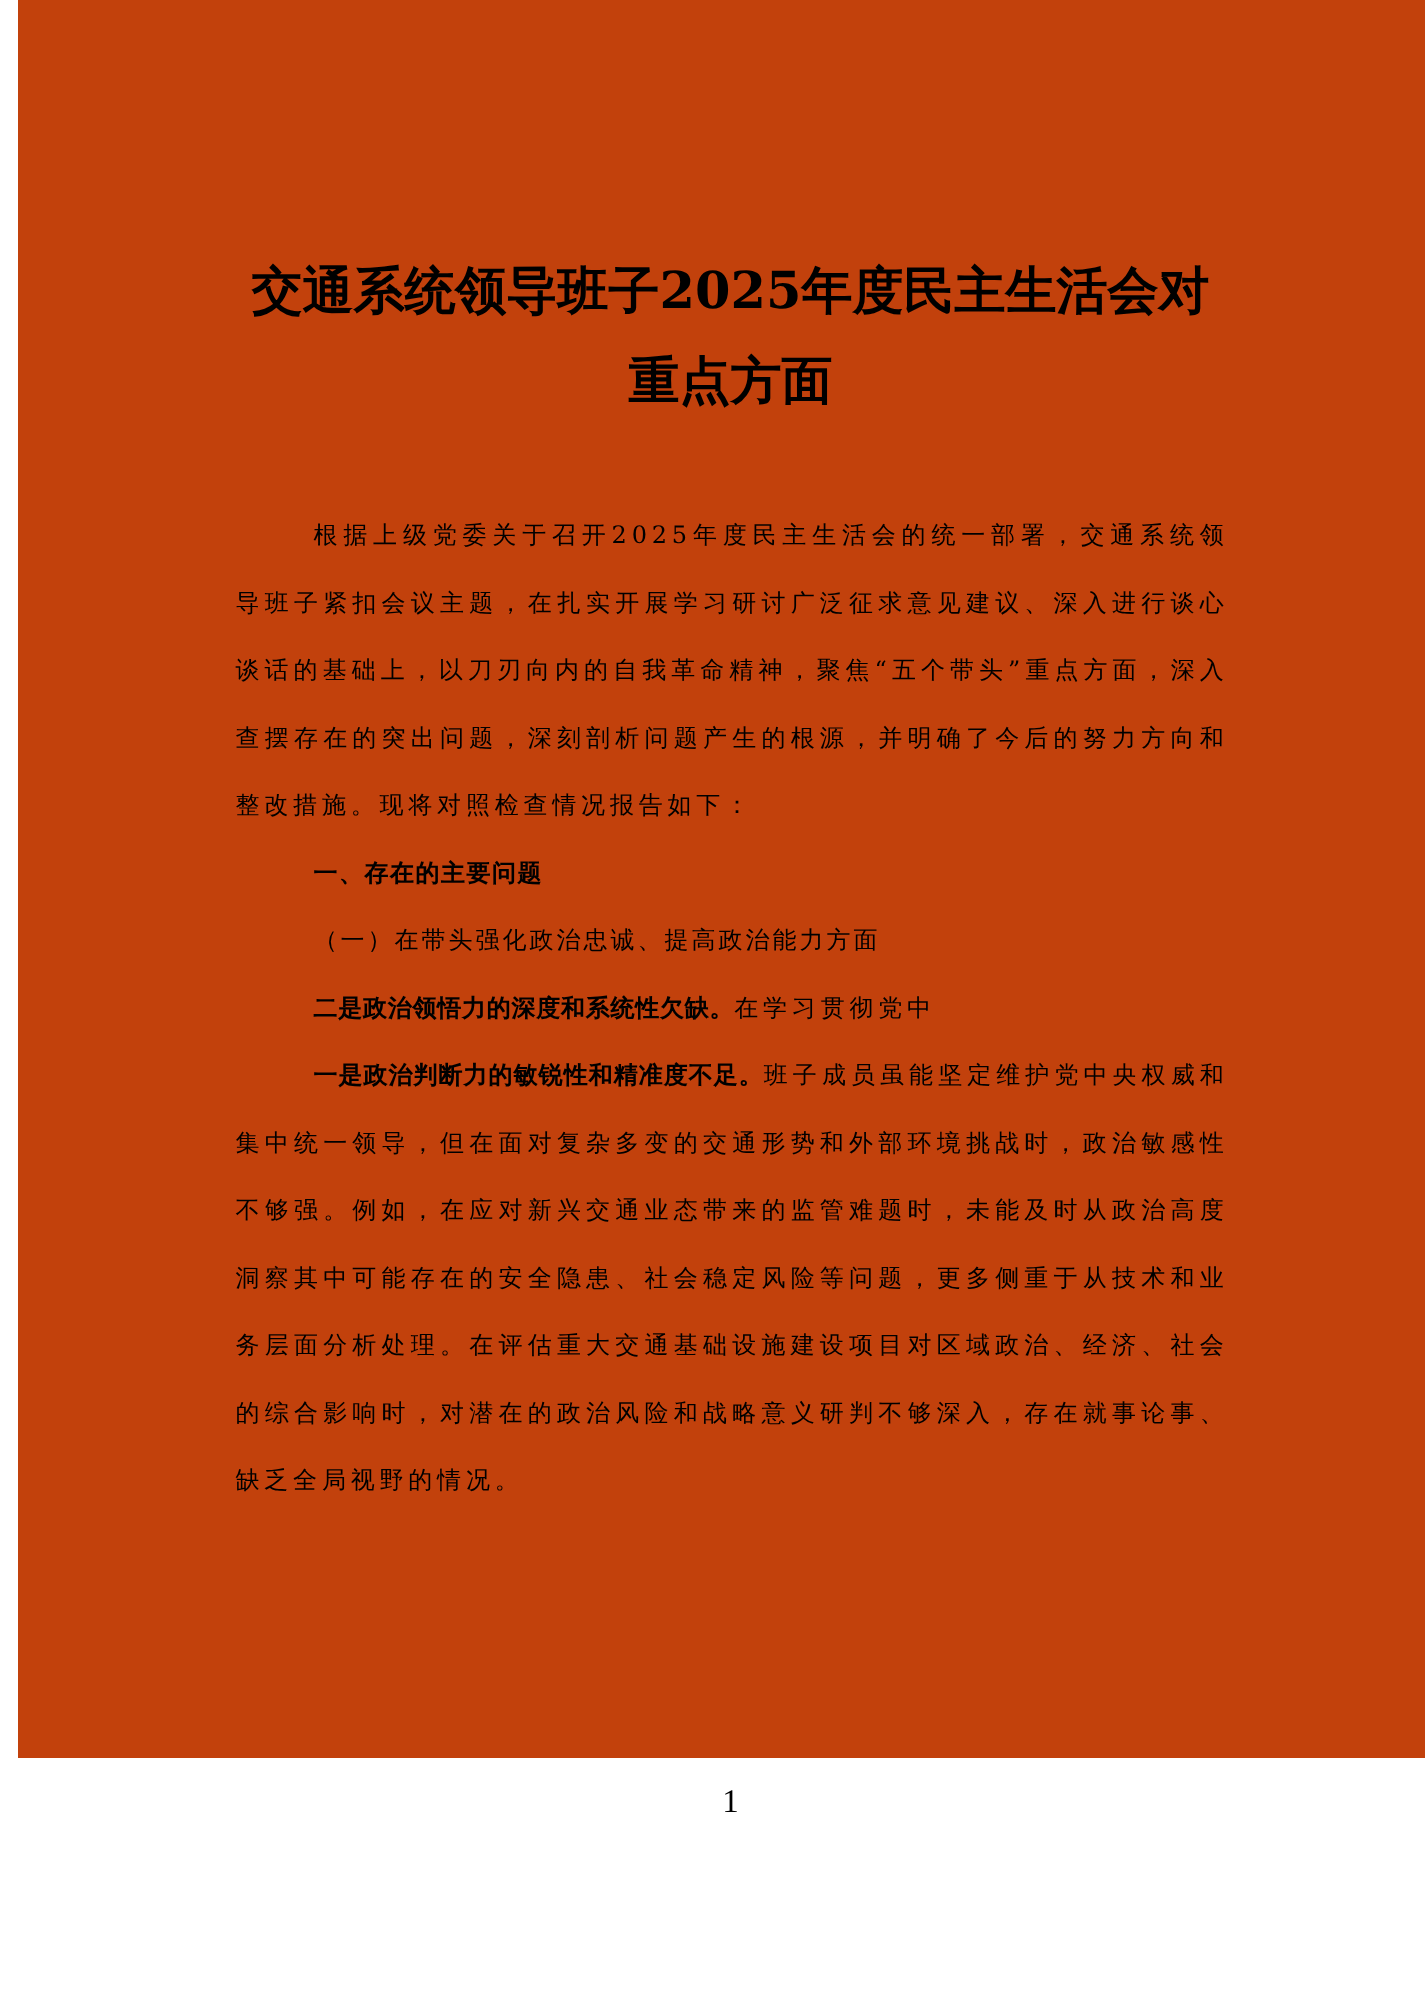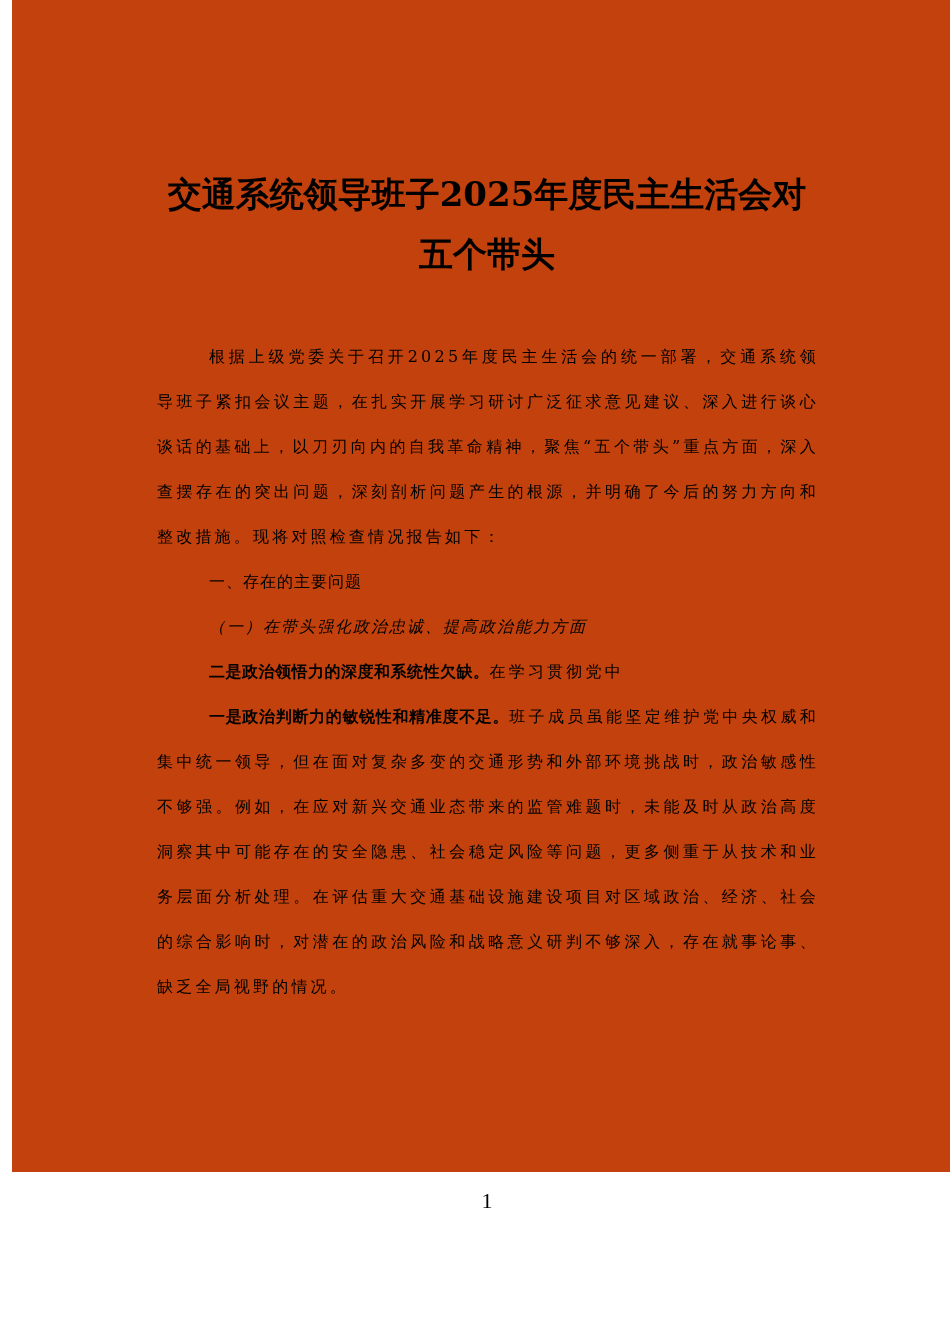--- a/index.html
+++ b/index.html
@@ -49,27 +49,26 @@
       letter-spacing: 3.2px;
       text-align: justify;
       font-family: "DejaVu Serif", "Liberation Serif", serif;
     }
     .body p {
       margin: 0;
       text-indent: 52px;
     }
     .body .h1 {
       font-family: "DejaVu Sans", "Liberation Sans", sans-serif;
-      font-weight: normal;
+      font-weight: bold;
       letter-spacing: 1px;
     }
     .body .h2 {
       text-indent: 52px;
       letter-spacing: 2px;
-      font-style: italic;
     }
     .body .lead {
       font-weight: bold;
       font-family: "DejaVu Sans", "Liberation Sans", sans-serif;
       letter-spacing: 0.5px;
     }
     .page-number {
       position: absolute;
       left: 0;
       width: 950px;
@@ -79,21 +78,21 @@
       font-family: "Liberation Serif", "DejaVu Serif", serif;
     }
   </style>
 </head>
 <body>
 
 <div class="page">
 
   <div class="title">
     <span class="line">交通系统领导班子2025年度民主生活会对</span>
-    <span class="line">五个带头</span>
+    <span class="line">重点方面</span>
   </div>
 
   <div class="body">
     <p>根据上级党委关于召开2025年度民主生活会的统一部署，交通系统领导班子紧扣会议主题，在扎实开展学习研讨广泛征求意见建议、深入进行谈心谈话的基础上，以刀刃向内的自我革命精神，聚焦“五个带头”重点方面，深入查摆存在的突出问题，深刻剖析问题产生的根源，并明确了今后的努力方向和整改措施。现将对照检查情况报告如下：</p>
 
     <p class="h1">一、存在的主要问题</p>
 
     <p class="h2">（一）在带头强化政治忠诚、提高政治能力方面</p>
 
     <p><span class="lead">二是政治领悟力的深度和系统性欠缺。</span><span>在学习贯彻党中</span></p>

